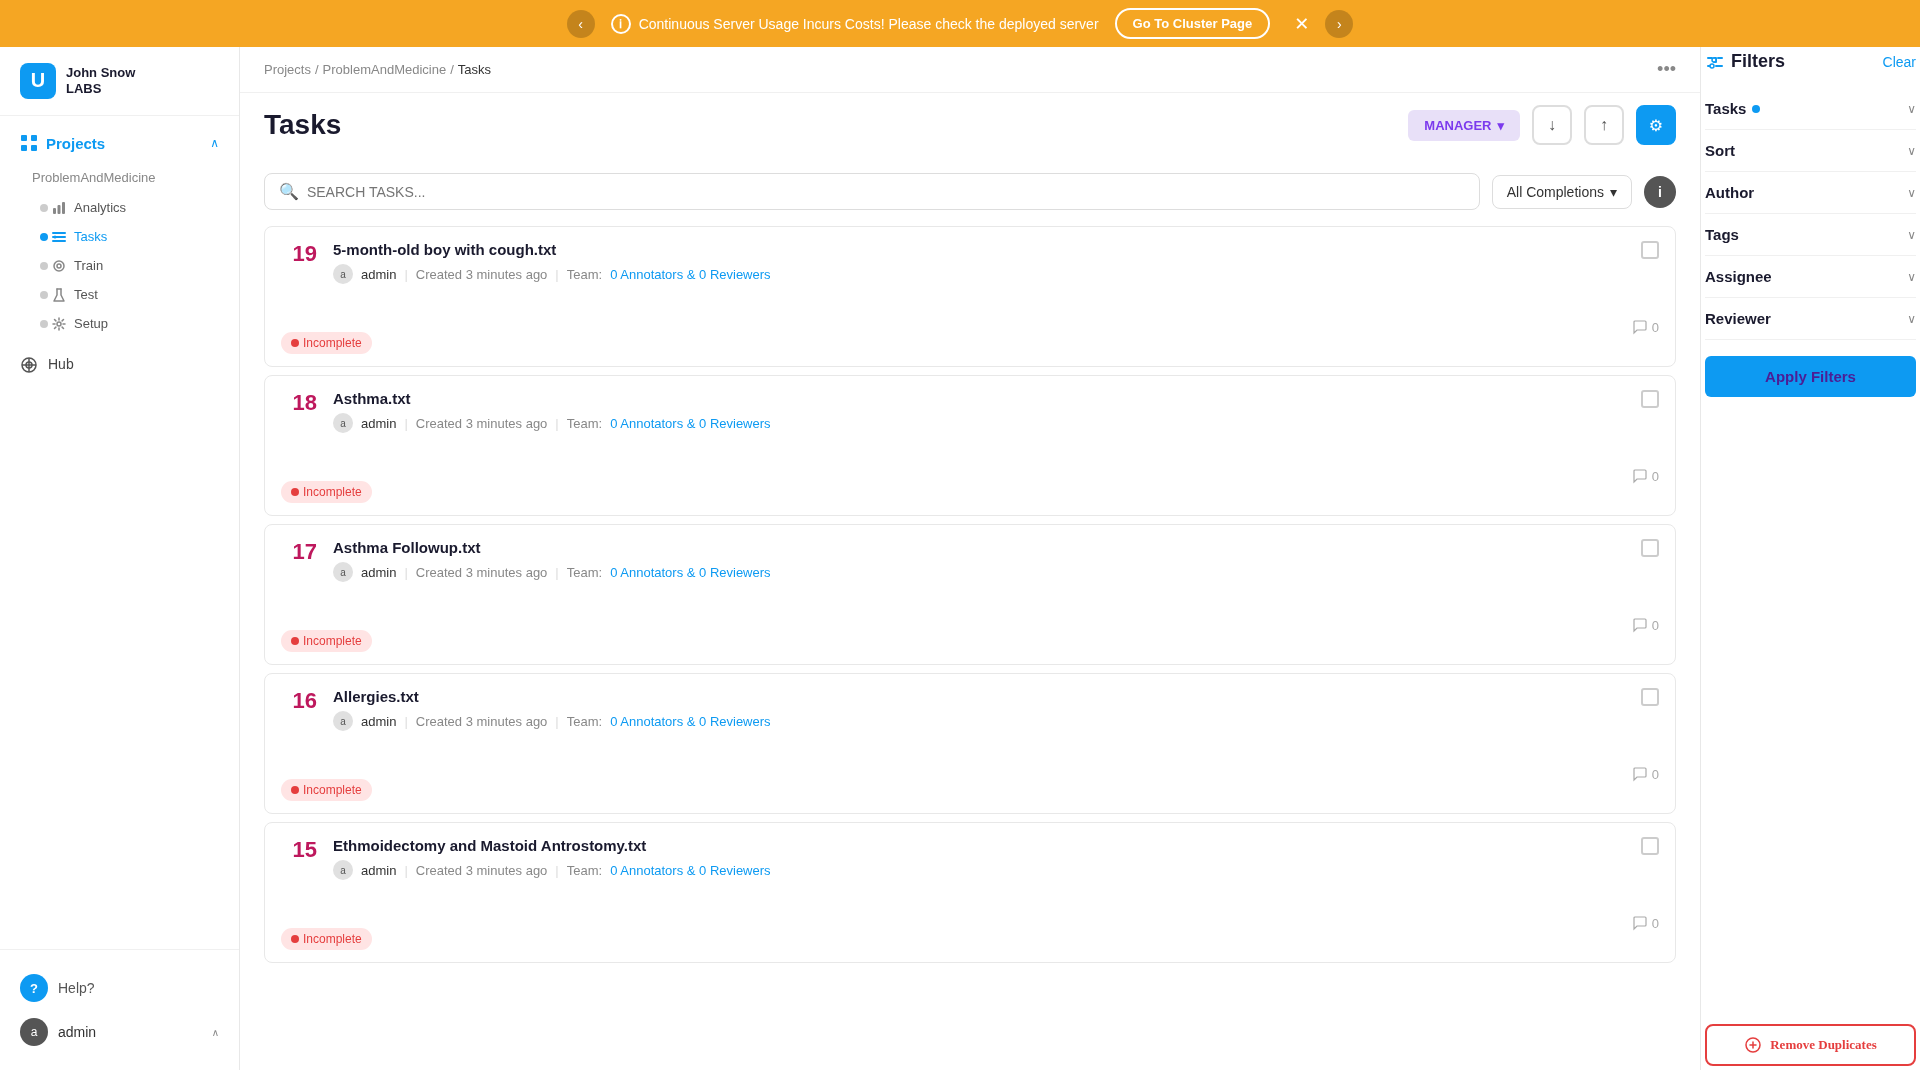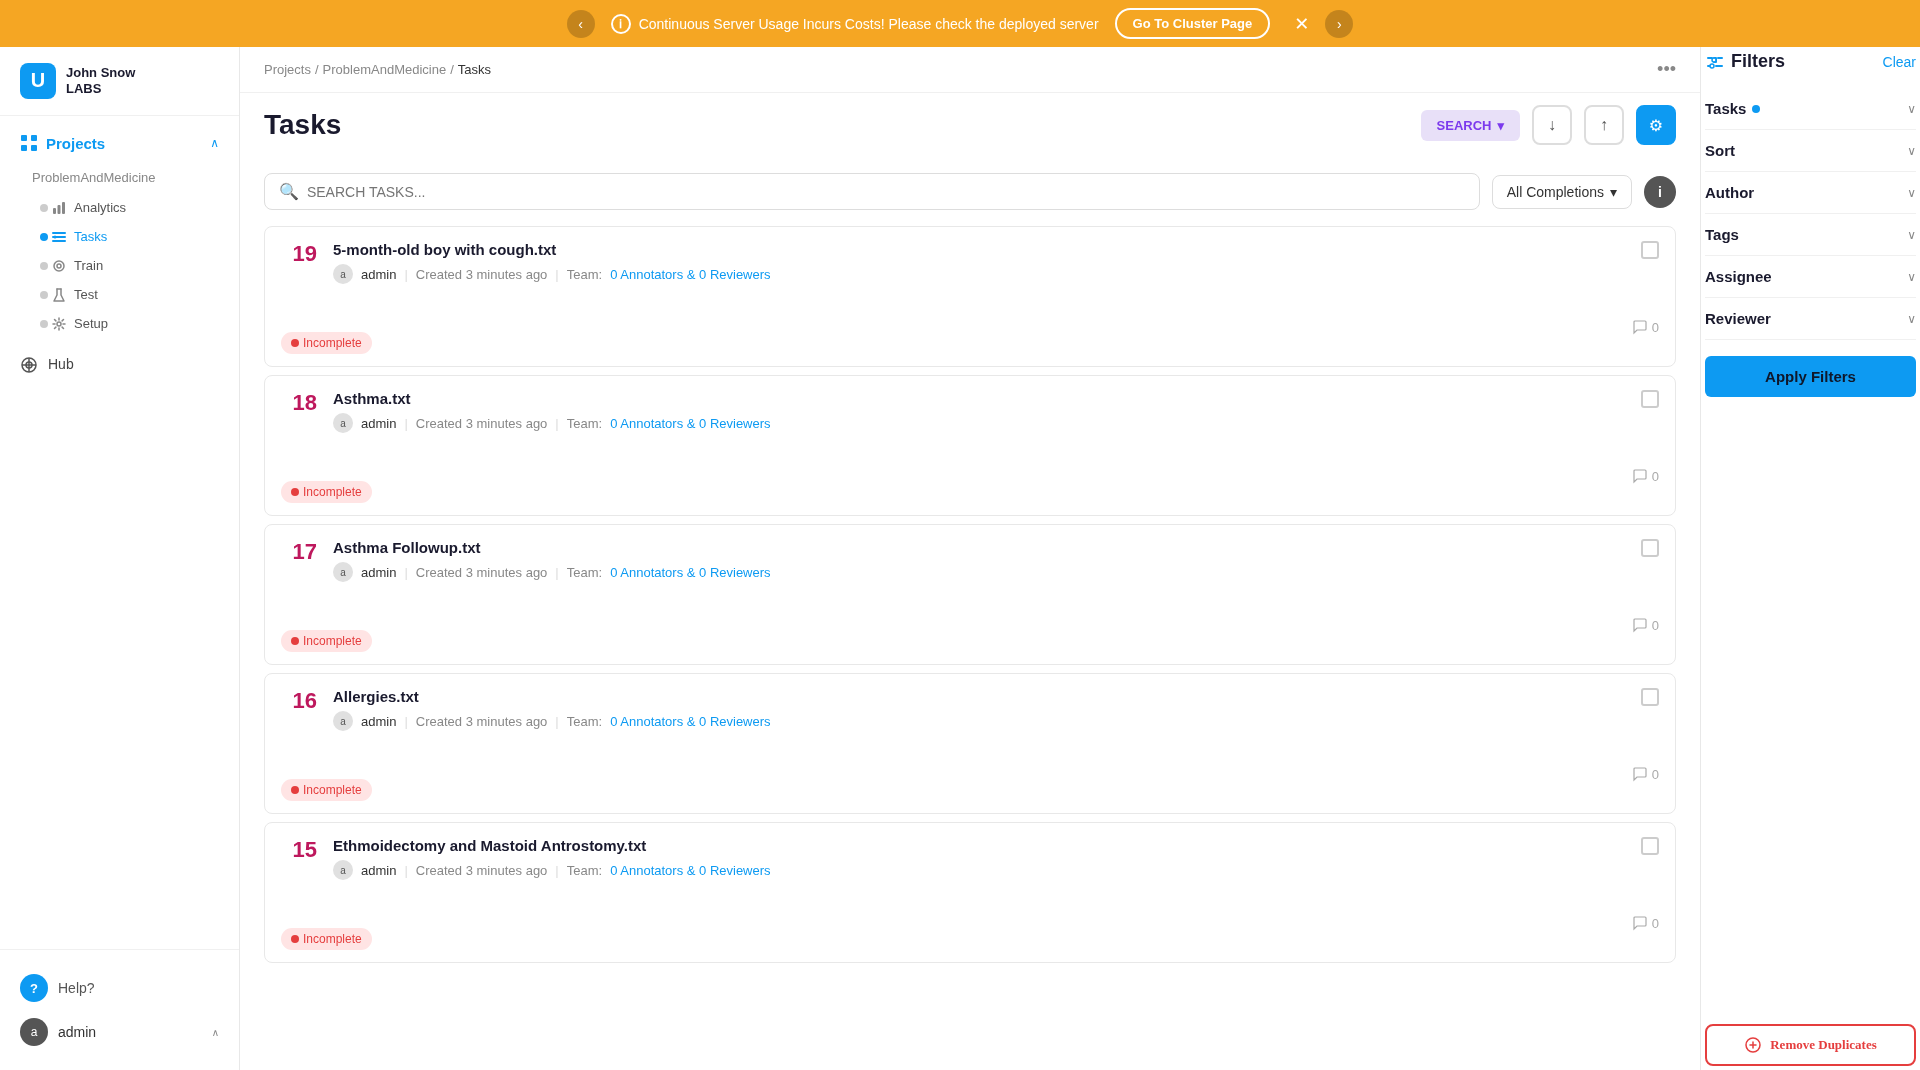--- a/index.html
+++ b/index.html
@@ -158,21 +158,21 @@
     .clear-link { color: #0d9af2; font-size: 14px; cursor: pointer; text-decoration: none; }
 
     .filter-group { border-bottom: 1px solid #f0f0f0; padding: 12px 0; }
     .filter-group-header { display: flex; align-items: center; justify-content: space-between; cursor: pointer; }
     .filter-group-label { font-size: 15px; font-weight: 600; color: #1a1a2e; display: flex; align-items: center; gap: 6px; }
     .filter-dot { width: 8px; height: 8px; border-radius: 50%; background: #0d9af2; }
     .chevron-icon { color: #888; font-size: 12px; }
 
     .apply-btn {
       background: #0d9af2;
-      color: #0f172a;
+      color: #4c1d95;
       border: none;
       border-radius: 6px;
       padding: 12px;
       font-size: 15px;
       font-weight: 600;
       cursor: pointer;
       width: 100%;
       margin-top: 16px;
     }
 
@@ -315,21 +315,21 @@
       <span>/</span>
       <span style="cursor:pointer; color:#888;">ProblemAndMedicine</span>
       <span>/</span>
       <span class="current">Tasks</span>
       <span class="breadcrumb-more">•••</span>
     </div>
 
     <div class="page-header">
       <h1 class="page-title">Tasks</h1>
       <button class="role-btn">
-        <span>SEARCH</span>
+        <span>MANAGER</span>
         <span>▾</span>
       </button>
       <button class="icon-btn">
         <span>↓</span>
       </button>
       <button class="icon-btn">
         <span>↑</span>
       </button>
       <button class="icon-btn active">
         <span>⚙</span>

